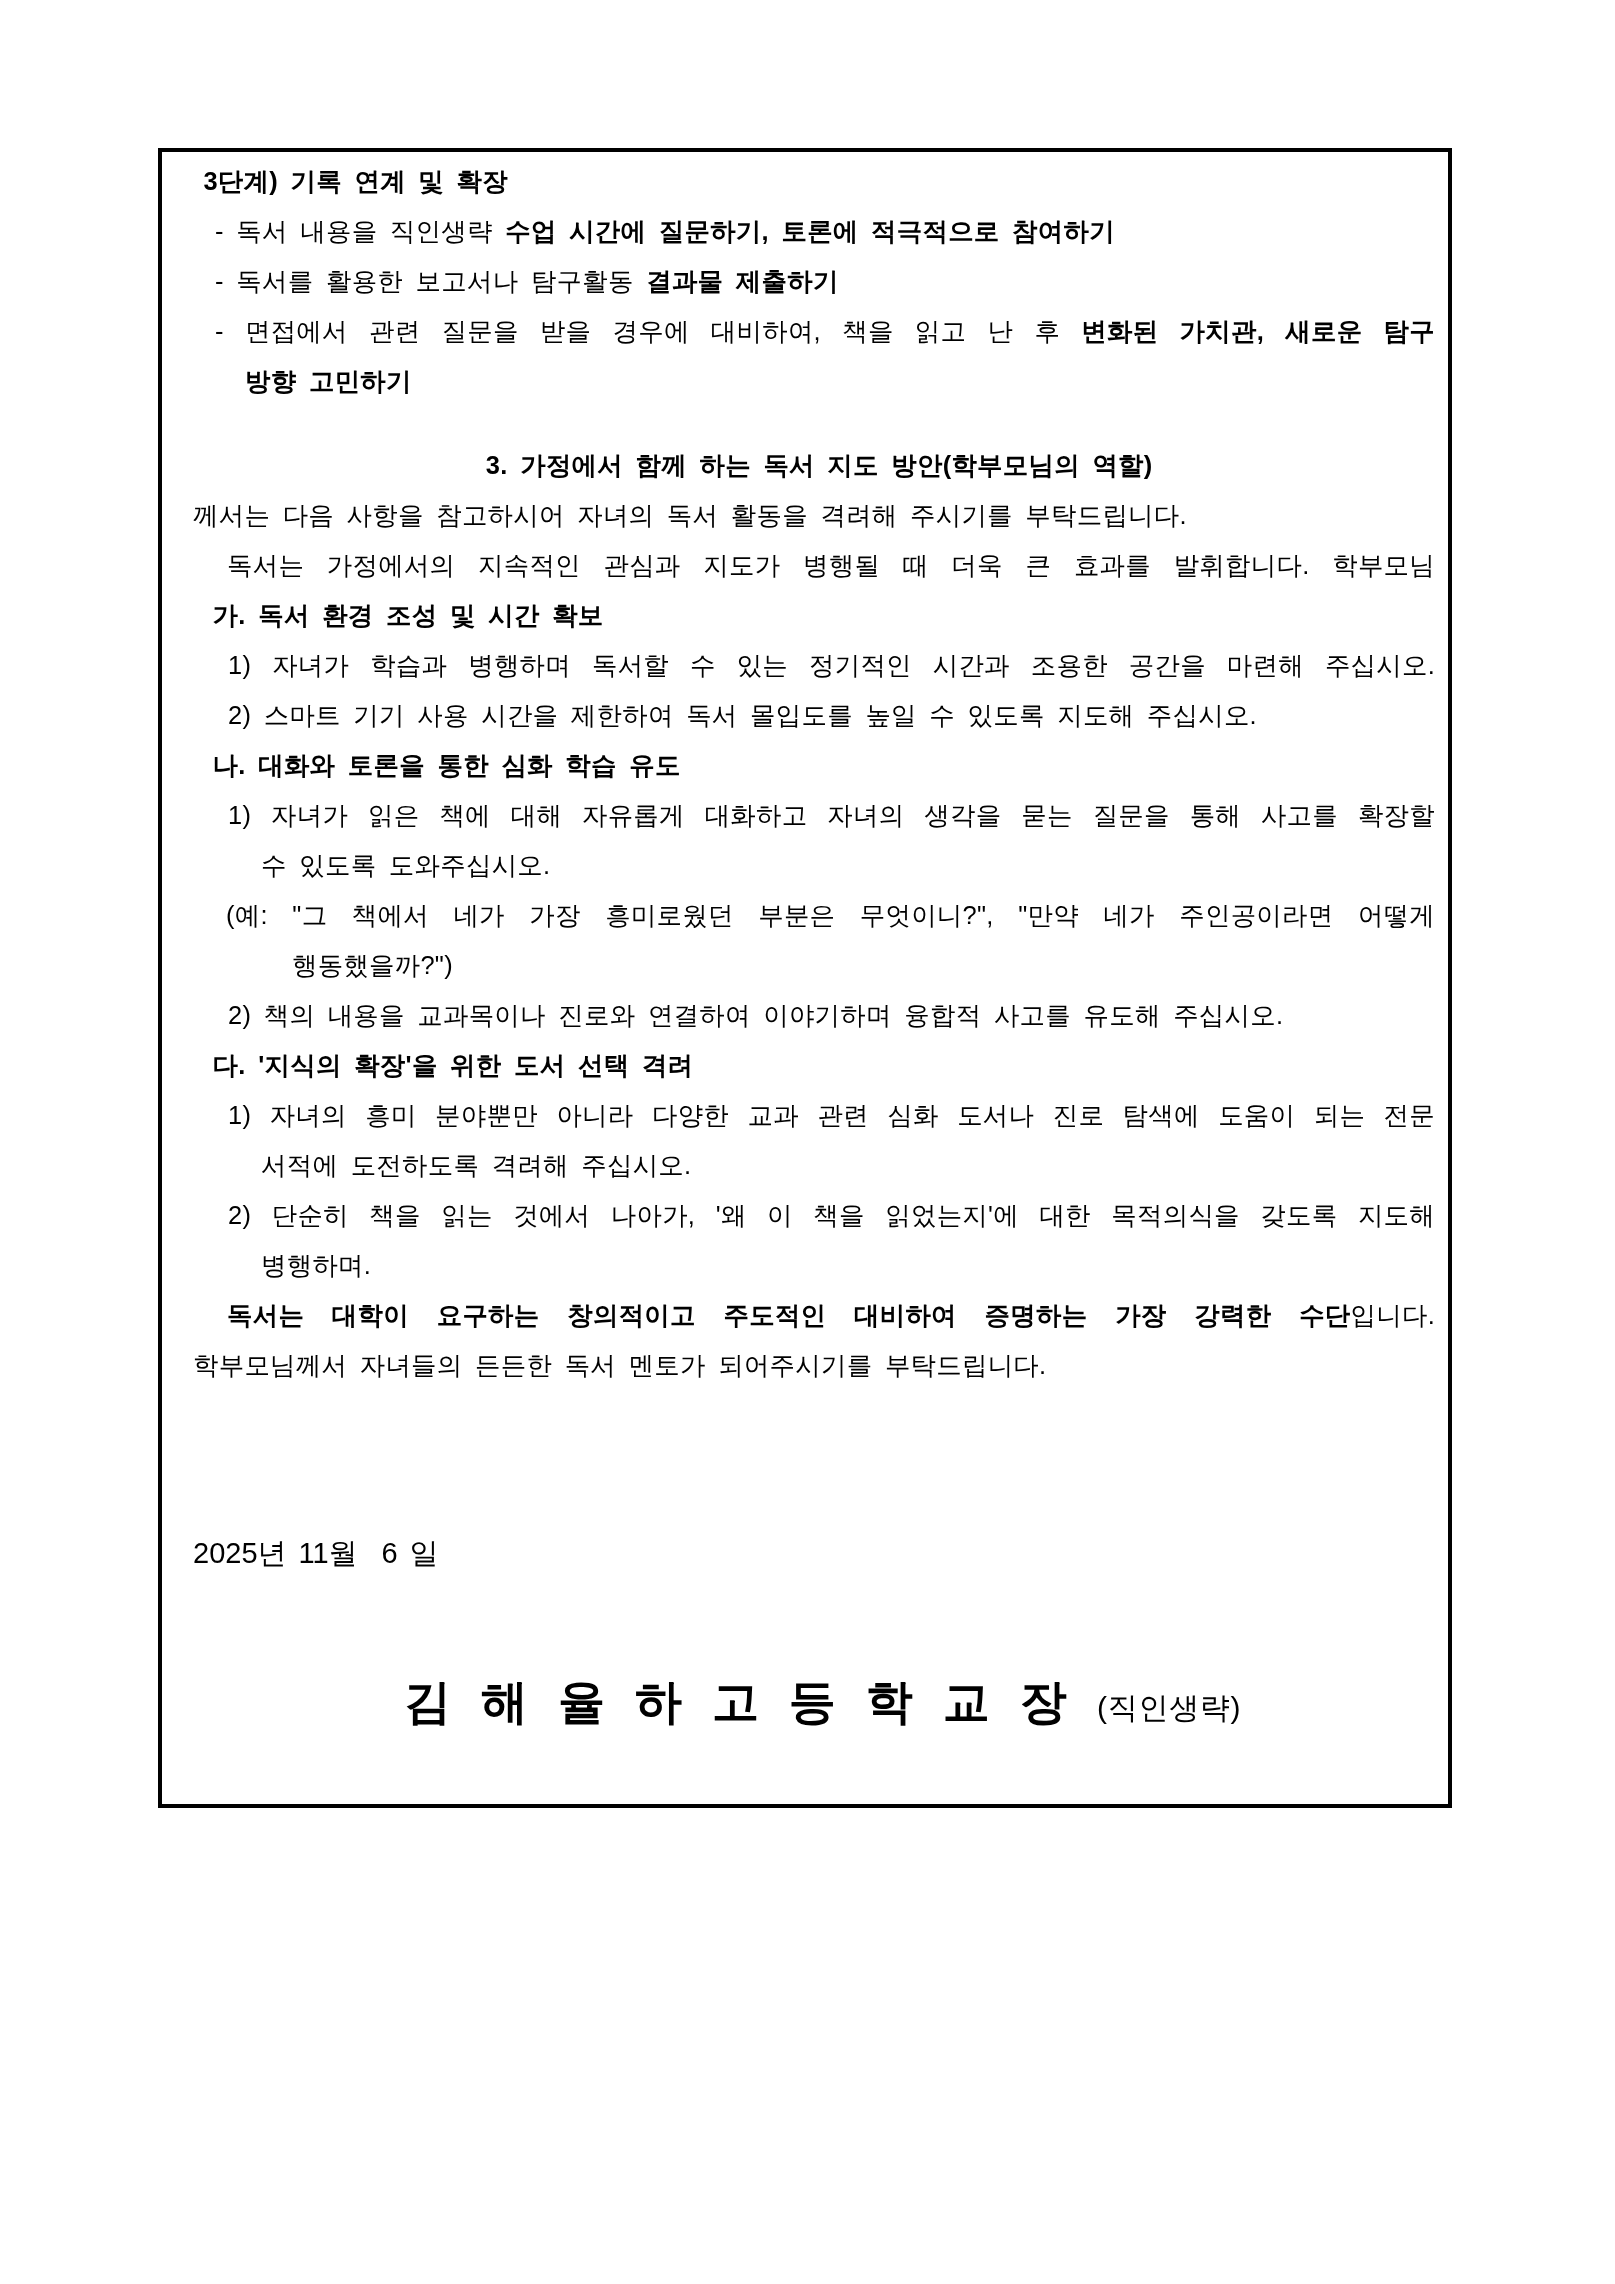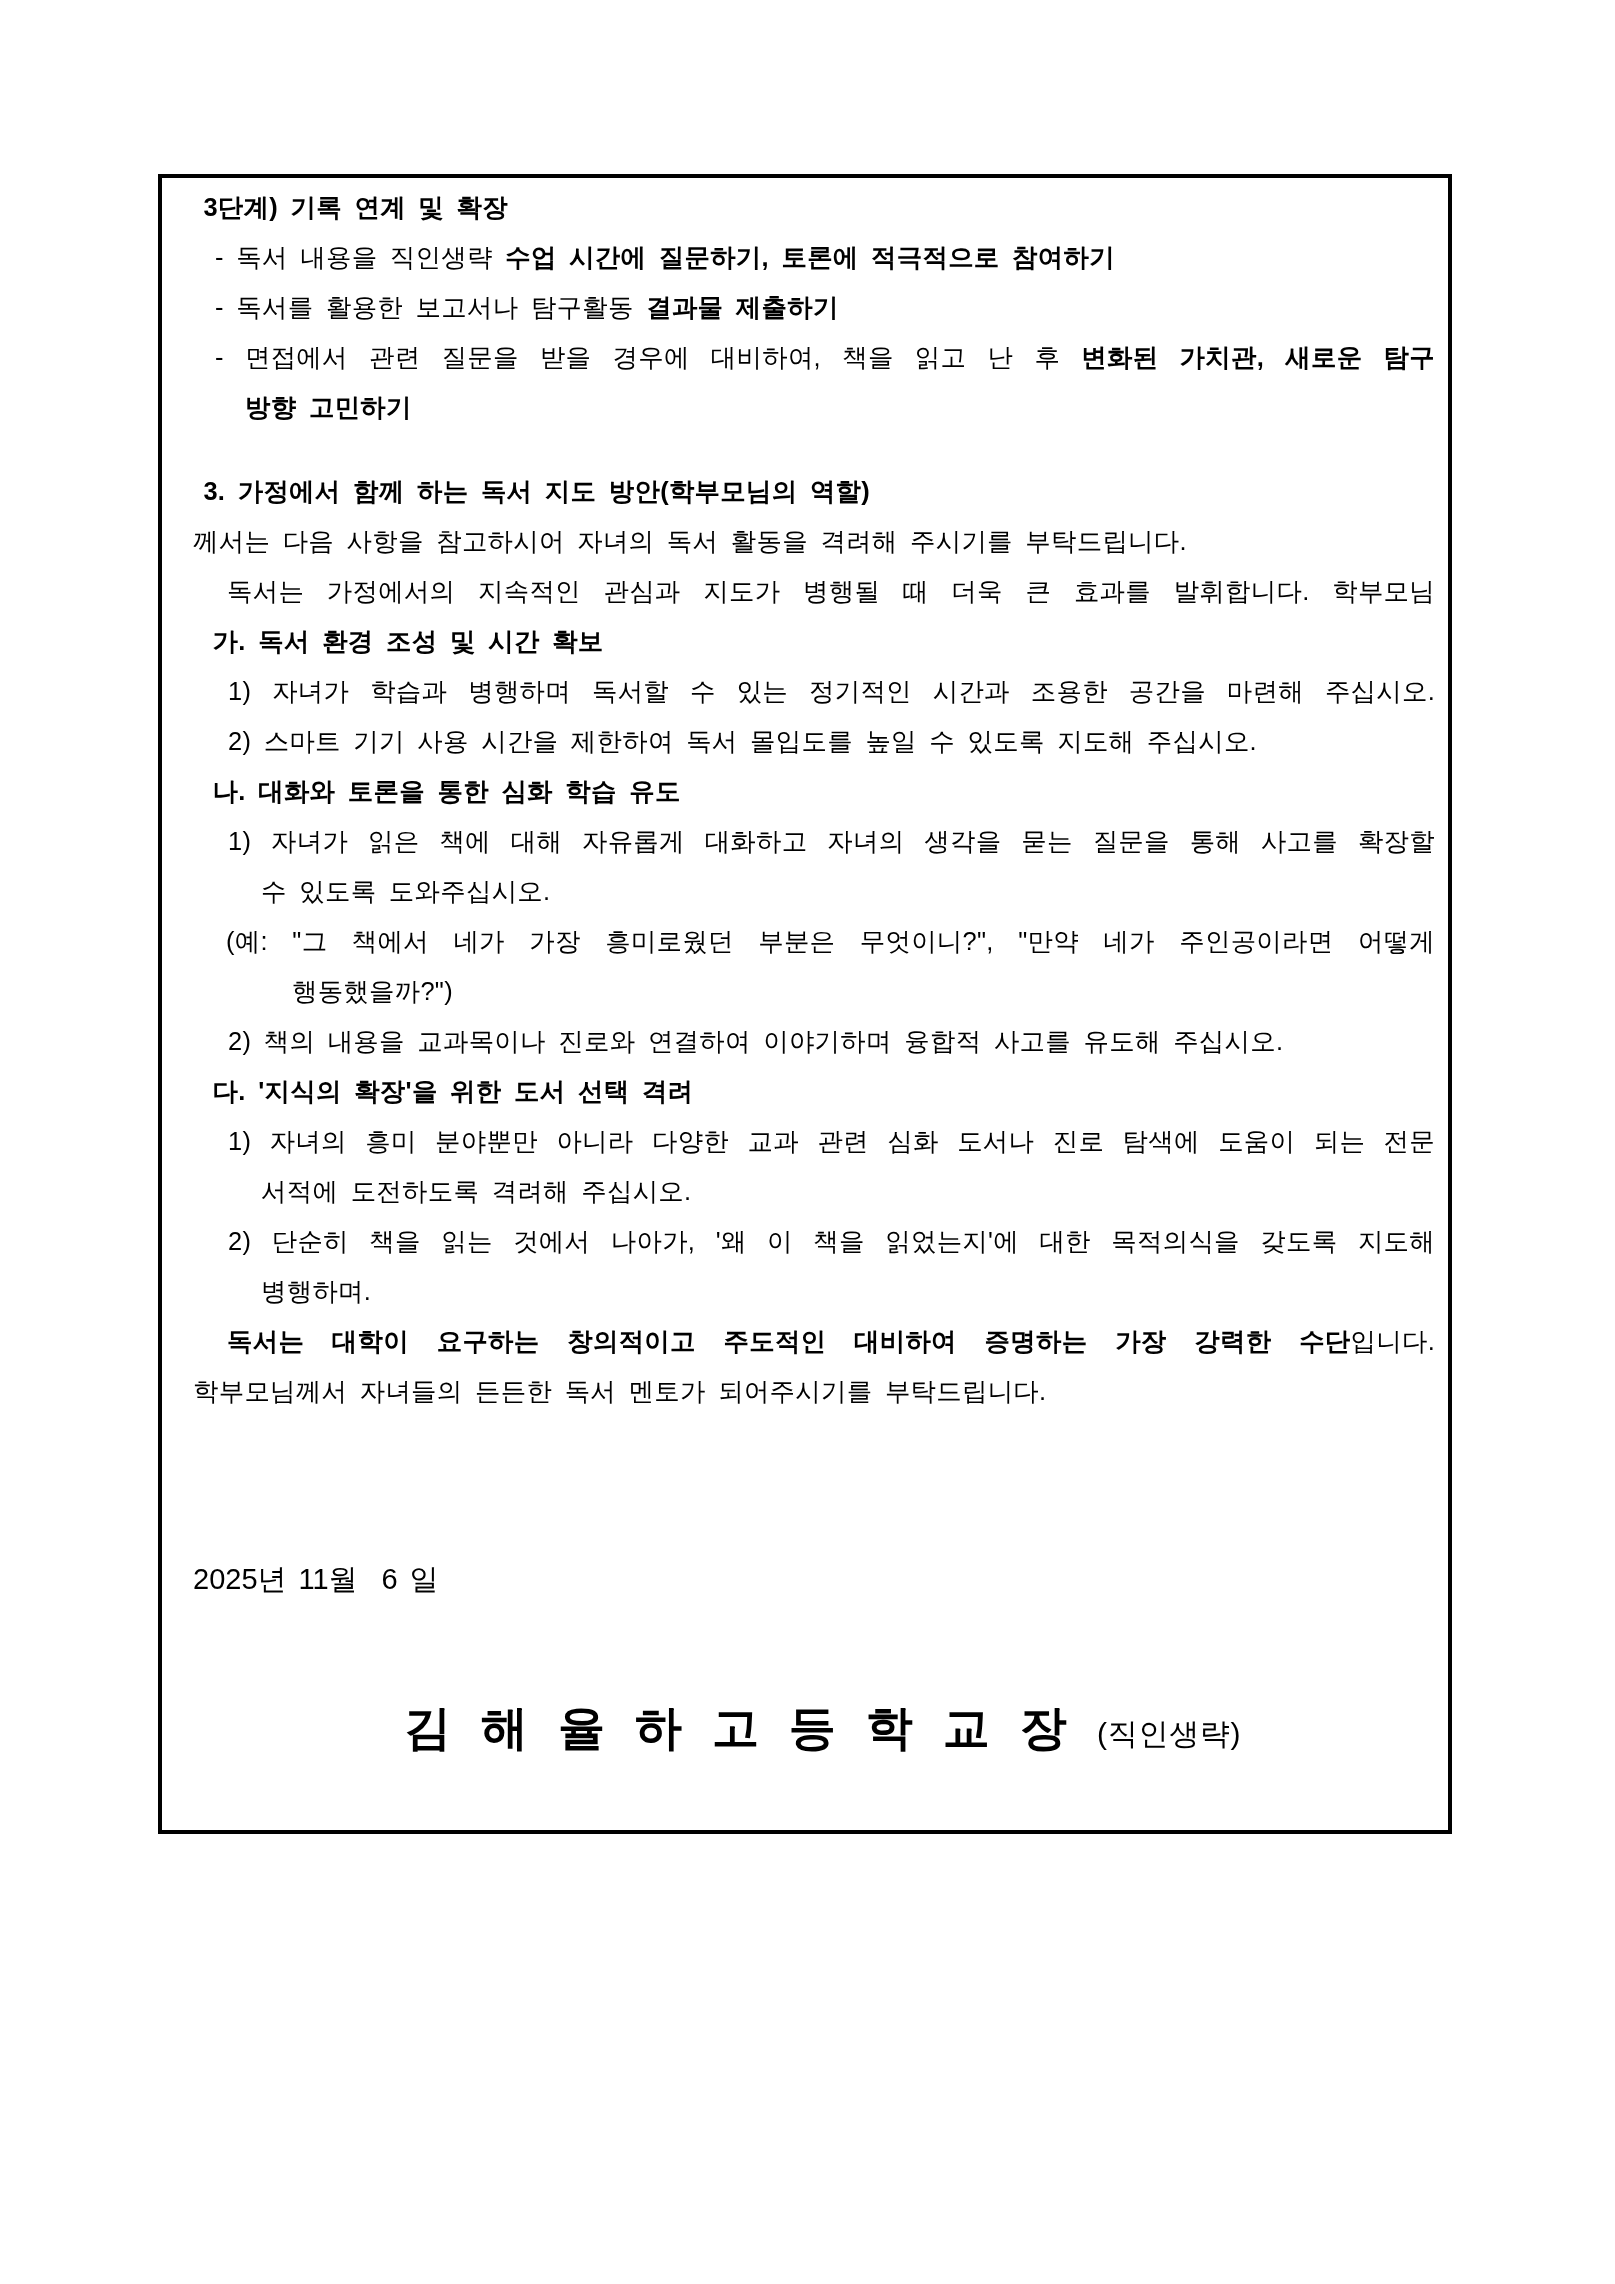--- a/index.html
+++ b/index.html
@@ -8,40 +8,40 @@
     width: 1616px;
     height: 2284px;
     background: #ffffff;
     color: #000000;
     font-family: "Liberation Sans", sans-serif;
     overflow: hidden;
   }
   .content-box {
     position: absolute;
     left: 158px;
-    top: 174px;
+    top: 148px;
     width: 1294px;
     height: 1660px;
     border: 4.6px solid #000000;
     box-sizing: border-box;
     padding: 3.9px 13px 0 31px;
   }
   .line {
     font-size: 25.4px;
     line-height: 50px;
     white-space: nowrap;
     word-spacing: 5.2px;
     letter-spacing: 0.3px;
   }
   .line.just {
     white-space: normal;
     text-align: justify;
     text-align-last: justify;
   }
-  .gap { margin-top: 34px; }
+  .gap { margin-top: 34px; text-align: center; }
   .b { font-weight: 700; }
 
   
   .ind-h1      { padding-left: 10.4px; }
   .ind-dash    { padding-left: 22px; }
   .ind-dashcont{ padding-left: 52px; }
   .ind-para    { padding-left: 34px; }
   .ind-hsub    { padding-left: 19.6px; }
   .ind-num     { padding-left: 35px; }
   .ind-numcont { padding-left: 68px; }

